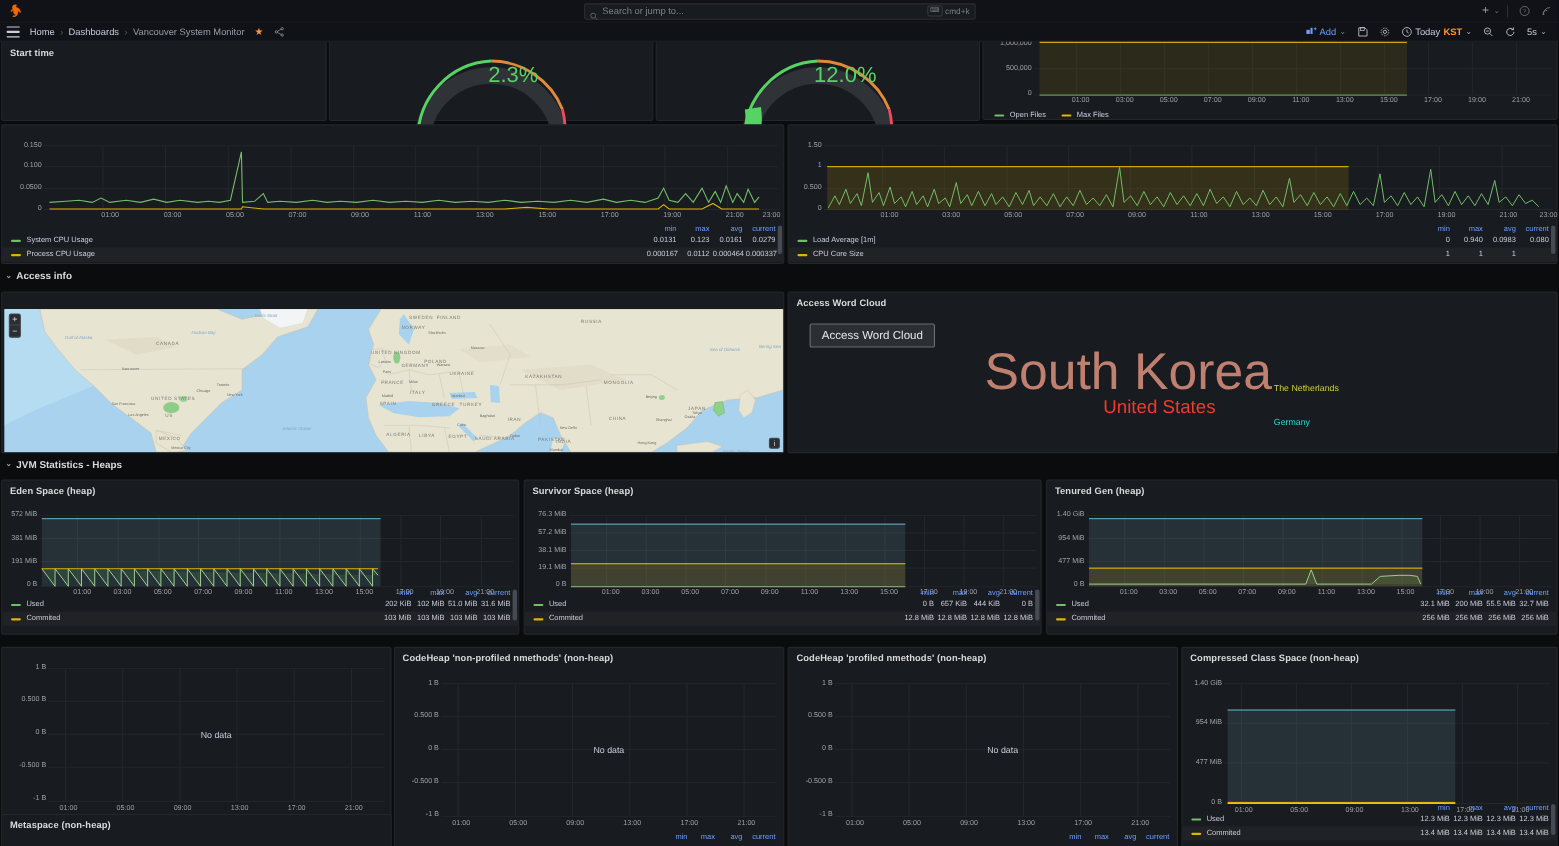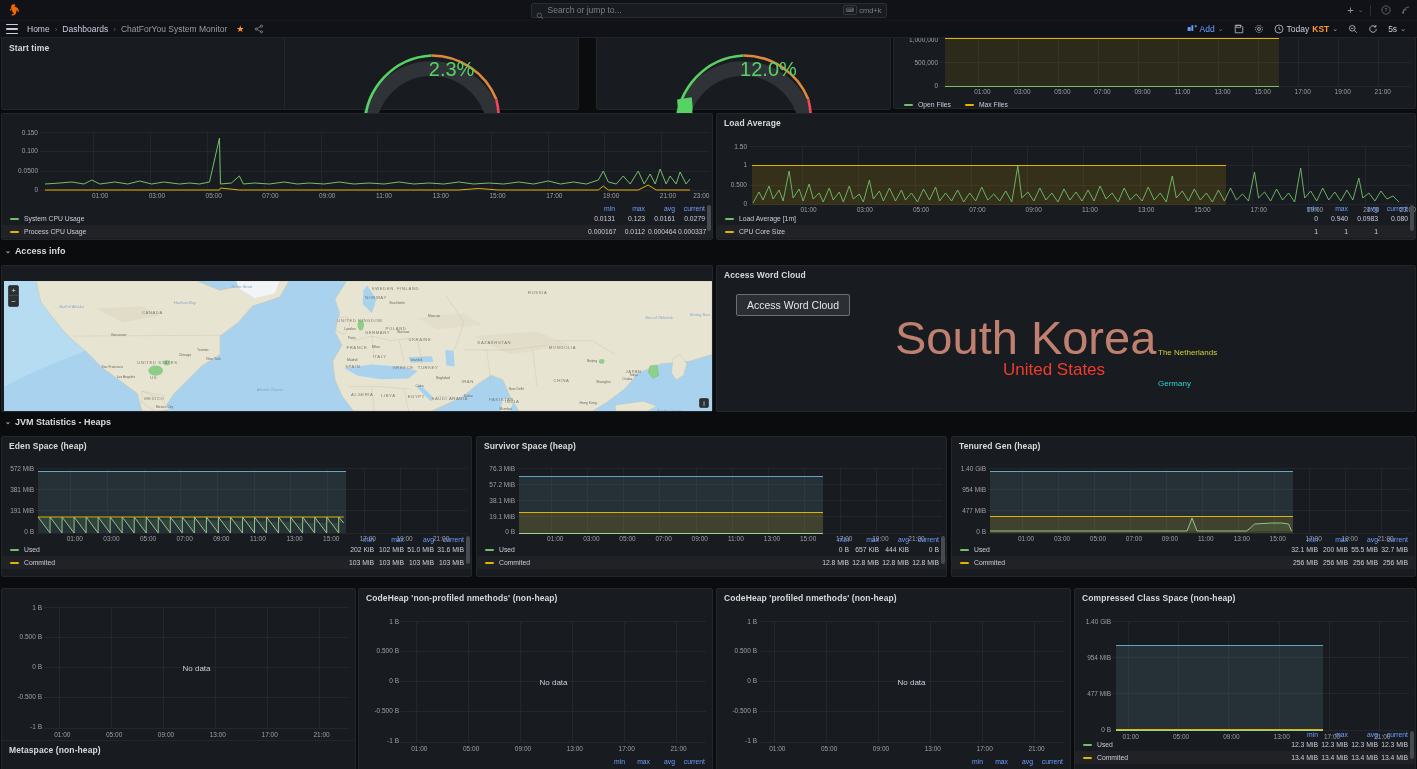--- a/index.html
+++ b/index.html
@@ -204,21 +204,21 @@
     <div class="hamburger">
       <span></span>
         <span></span>
         <span></span>
     </div>
     <div class="crumbs">
       <span class="crumb">Home</span>
       <span class="crumb-sep">›</span>
       <span class="crumb">Dashboards</span>
       <span class="crumb-sep">›</span>
-      <span class="crumb cur">ChatForYou System Monitor</span>
+      <span class="crumb cur">Vancouver System Monitor</span>
       <span class="star-icon">★</span>
       <span class="share-icon">
         <svg viewBox="0 0 16 16" width="10" height="10">
           <circle cx="12" cy="3.4" r="1.7" fill="none" stroke="#ccccdc" stroke-width="1.2"></circle>
           <circle cx="12" cy="12.6" r="1.7" fill="none" stroke="#ccccdc" stroke-width="1.2"></circle>
           <circle cx="3.6" cy="8" r="1.7" fill="none" stroke="#ccccdc" stroke-width="1.2"></circle>
           <line x1="5.1" y1="7.1" x2="10.5" y2="4.2" stroke="#ccccdc" stroke-width="1.1"></line>
           <line x1="5.1" y1="8.9" x2="10.5" y2="11.8" stroke="#ccccdc" stroke-width="1.1"></line>
         </svg>
       </span>
@@ -287,21 +287,21 @@
     </div>
   </div>
 
   <div class="canvas">
 
     <div class="panel" style="left:1px; top:-14px; width:296px; height:86px;">
       <div style="height:14px;"></div>
       <div class="panel-title">Start time</div>
     </div>
 
-    <div class="panel" style="left:284px; top:-14px; width:295px; height:86px;">
+    <div class="panel" style="left:299px; top:-14px; width:295px; height:86px;">
       <div class="gauge-wrap">
         <svg viewBox="0 0 200 120" width="175" height="105" style="position:absolute;top:6px;">
           <path d="M28 115 A 72 72 0 0 1 172 115" fill="none" stroke="#2f3237" stroke-width="17" stroke-linecap="butt"></path>
           <path d="M28 115 A 72 72 0 0 0 25.2 97.5" fill="none" stroke="#56d364" stroke-width="17"></path>
           <path d="M24 108 A 80 80 0 0 1 100 28" fill="none" stroke="#56d364" stroke-width="3"></path>
           <path d="M100 28 A 80 80 0 0 1 174 78" fill="none" stroke="#e0893b" stroke-width="3"></path>
           <path d="M174 78 A 80 80 0 0 1 176 110" fill="none" stroke="#f2495c" stroke-width="3"></path>
         </svg>
         <span class="gauge-text">2.3%</span>
       </div>
@@ -445,21 +445,20 @@
             <div>0.0112</div>
             <div>0.000464</div>
             <div>0.000337</div>
           </div>
         </div>
         <div class="legend-scroll" style="top:0px;height:26px;"></div>
       </div>
     </div>
 
     <div class="panel" style="left:716px; top:75px; width:700px; height:127px;">
-      <div class="panel-title">Load Average</div>
       <div class="graph" style="height:78px;">
         <div style="position:absolute;left:0;top:16px;width:30px;height:60px;">
           <div class="yaxis-label" style="top:2px;">1.50</div>
           <div class="yaxis-label" style="top:20px;">1</div>
           <div class="yaxis-label" style="top:40px;">0.500</div>
           <div class="yaxis-label" style="top:59px;">0</div>
         </div>
         <div class="plot" style="left:32px; top:18px; right:4px; height:59px;">
           <div class="gridline-h" style="top:0;"></div>
             <div class="gridline-h" style="top:19px;"></div>

